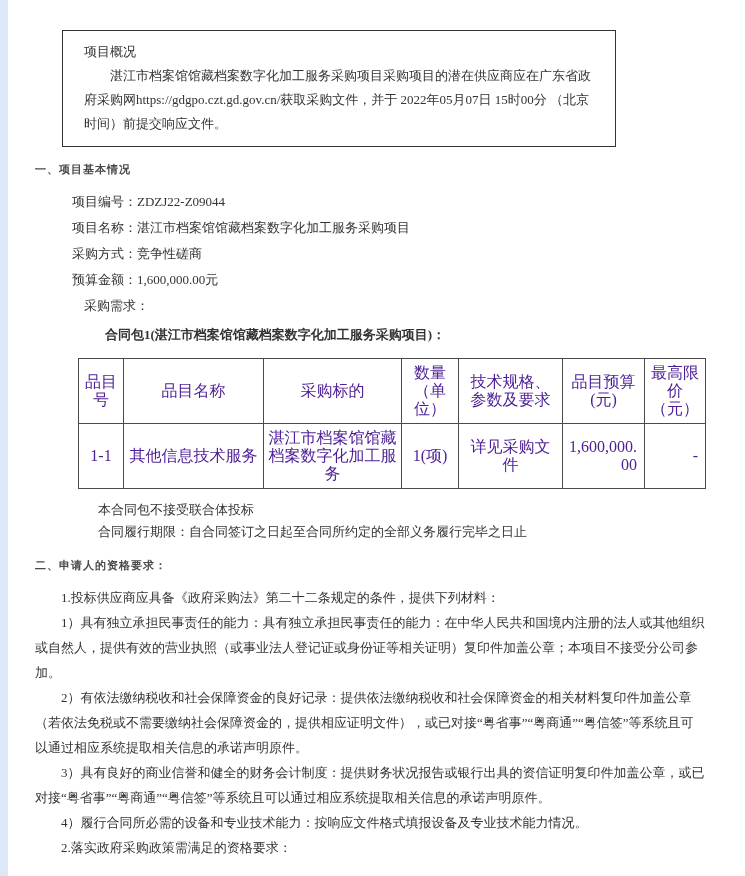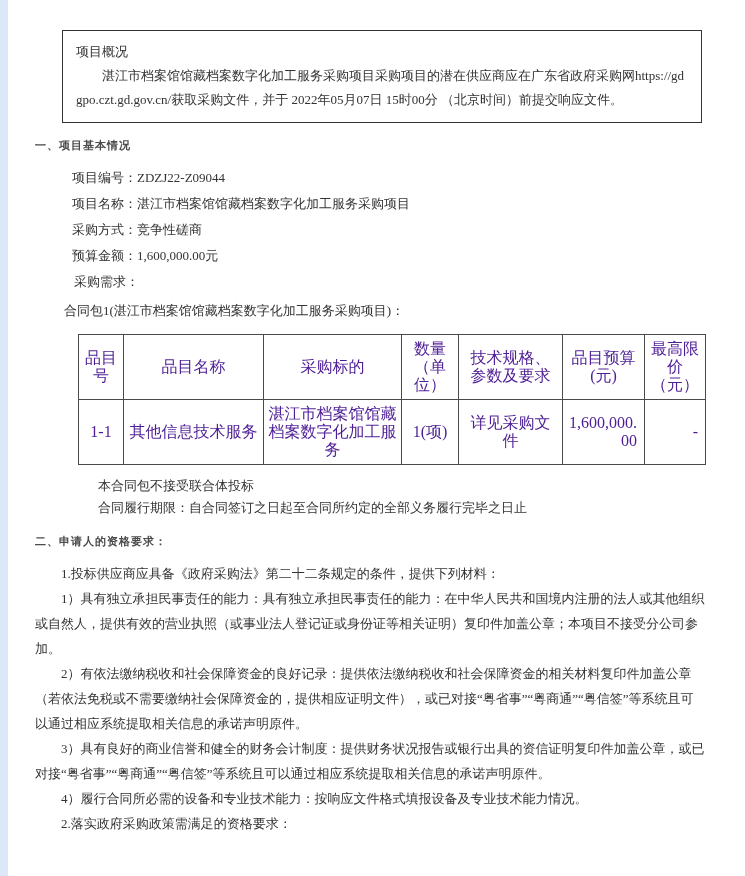--- a/index.html
+++ b/index.html
@@ -13,48 +13,49 @@
     position: absolute; left: 0; top: 0; width: 8px; height: 876px;
     background: #dce8f7;
   }
   .page {
     position: absolute; left: 8px; top: 0; width: 737px; height: 876px;
     padding: 0 40px 0 27px;
   }
   
   .overview-box {
     margin: 30px 13px 0 27px;
-    width: 640px;
+    width: 554px;
     border: 1px solid #333333;
-    padding: 9px 14px 10px 13px;
+    padding: 9px 14px 10px 21px;
     font-size: 13px;
     line-height: 24px;
   }
   .overview-title { line-height: 24px; }
   .overview-body { text-indent: 2em; word-break: break-all; }
   
   .section-heading {
     font-size: 11px;
     font-weight: bold;
     color: #4a4a4a;
     letter-spacing: 1px;
     margin-top: 15px;
     margin-bottom: 12px;
   }
   
   .field-line {
     font-size: 13px;
     line-height: 26px;
     margin-left: 37px;
   }
-  .demand-line { margin-left: 39px; }
+  .demand-line { margin-left: 49px; }
   .pkg-line {
     font-size: 13px;
     line-height: 23px;
-    margin-left: 29px;
+    margin-left: 70px;
+    font-weight: bold;
   }
   .pkg-line.first { margin-top: 4px; }
   
   table.items {
     border-collapse: collapse;
     table-layout: fixed;
     width: 627px;
     margin: 12px 0 0 43px;
     font-size: 16px;
     color: #4c1d95;

